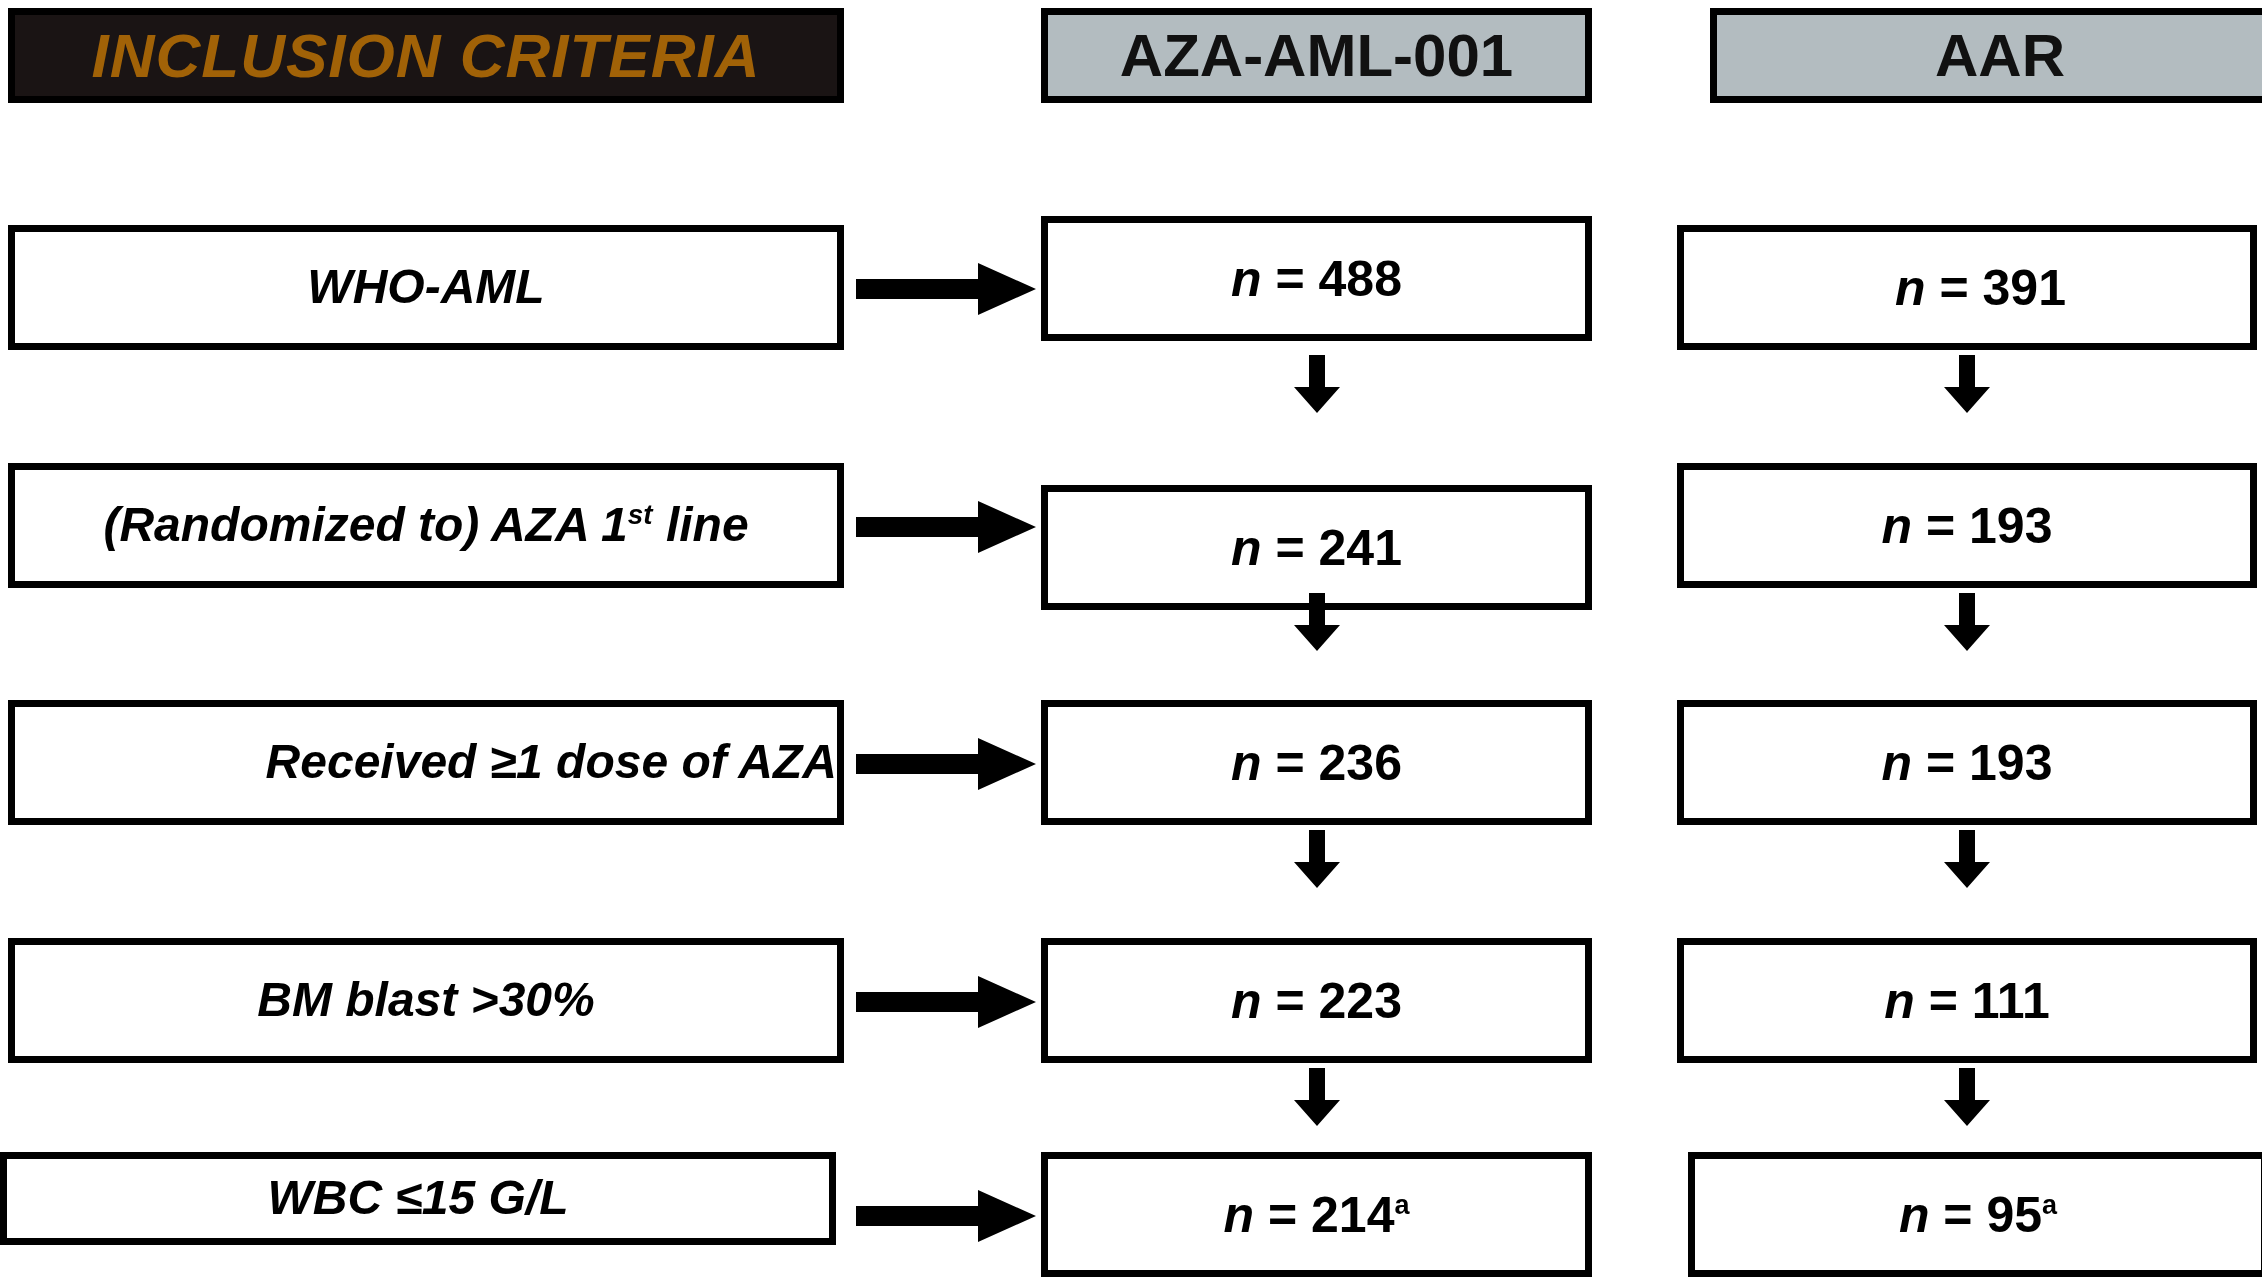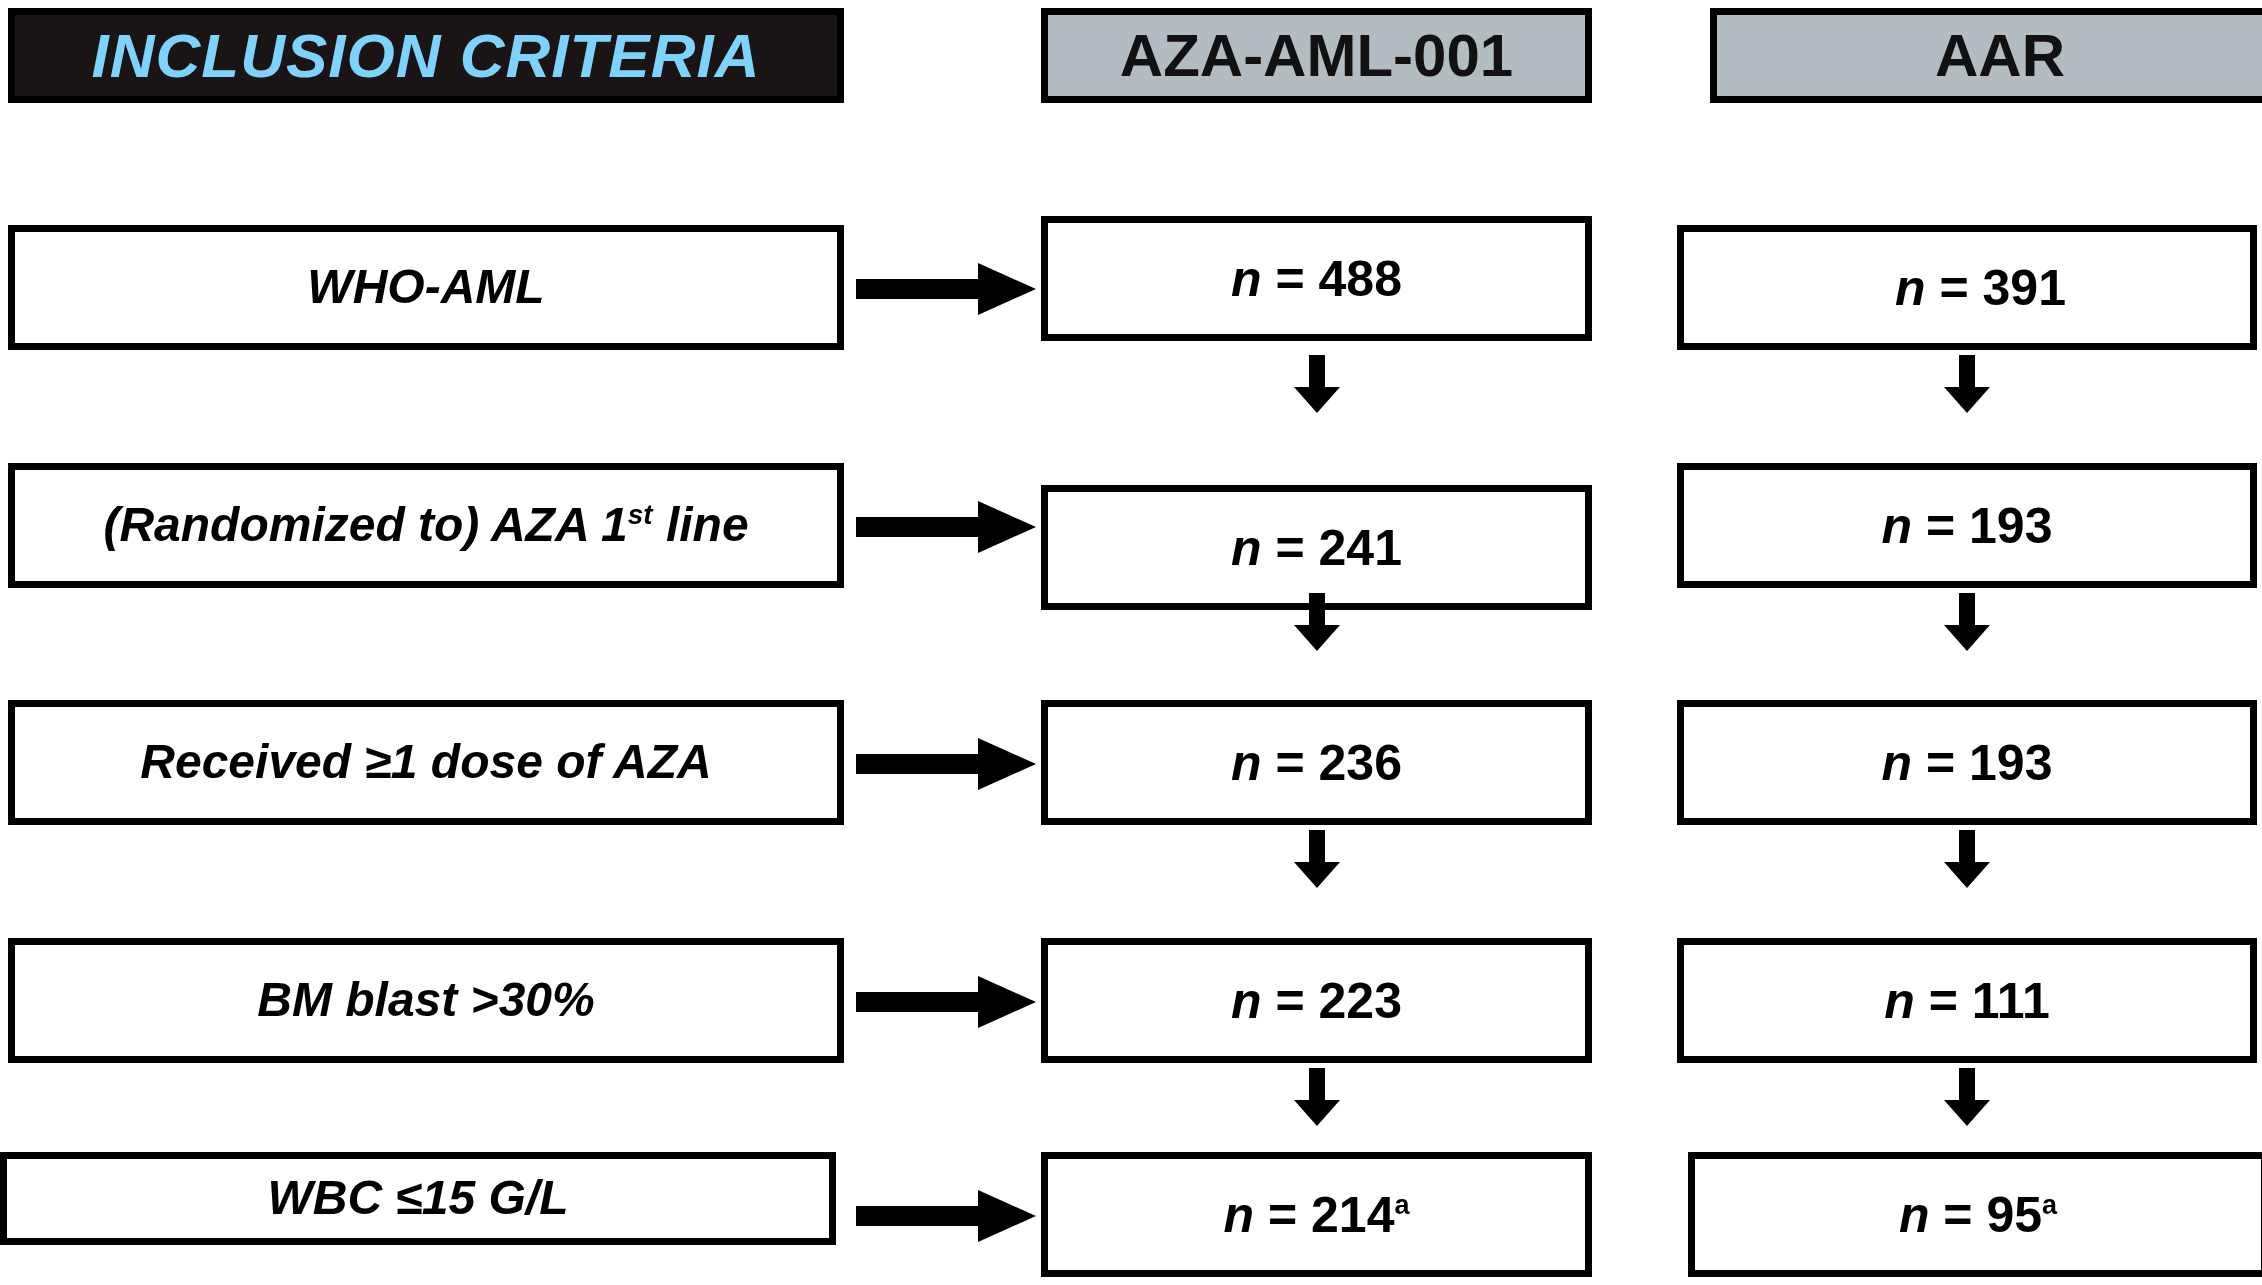--- a/index.html
+++ b/index.html
@@ -34,21 +34,21 @@
     border-color: #000000;
   }
   .box.header-gray {
     background: #b3bcc0;
     border-color: #000000;
     justify-content: center;
   }
 
   
   .title-dark {
-    color: #7dd3fc;
+    color: #a16207;
     font-weight: bold;
     font-style: italic;
     font-size: 62px;
     letter-spacing: 1px;
     line-height: 1;
     white-space: nowrap;
   }
   .title-gray {
     color: #111111;
     font-weight: bold;
@@ -155,21 +155,21 @@
     <span class="count-text"><span class="n-italic">n</span><span> = 193</span></span>
   </div>
 
   <svg class="arrow-v" style="left:1294px; top:593px;" width="46" height="58" viewBox="0 0 46 58">
     <polygon points="15,0 31,0 31,32 46,32 23,58 0,32 15,32" fill="#000000"></polygon>
   </svg>
   <svg class="arrow-v" style="left:1944px; top:593px;" width="46" height="58" viewBox="0 0 46 58">
     <polygon points="15,0 31,0 31,32 46,32 23,58 0,32 15,32" fill="#000000"></polygon>
   </svg>
 
-  <div class="box" style="left:8px; top:700px; width:836px; height:125px;">
+  <div class="box" style="left:8px; top:700px; width:836px; height:125px;justify-content:flex-end;">
     <span class="criteria-text">Received ≥1 dose of AZA</span>
   </div>
 
   <svg class="arrow-h" style="left:856px; top:738px;" width="180" height="52" viewBox="0 0 180 52">
     <polygon points="0,16 122,16 122,0 180,26 122,52 122,36 0,36" fill="#000000"></polygon>
   </svg>
 
   <div class="box" style="left:1041px; top:700px; width:551px; height:125px;">
     <span class="count-text"><span class="n-italic">n</span><span> = 236</span></span>
   </div>

